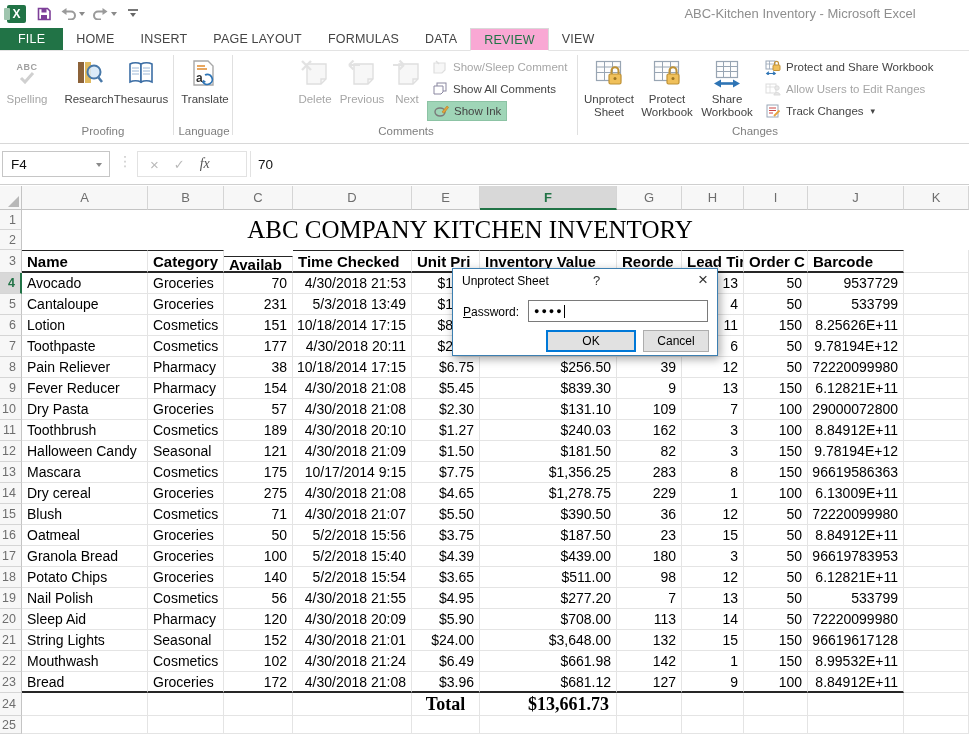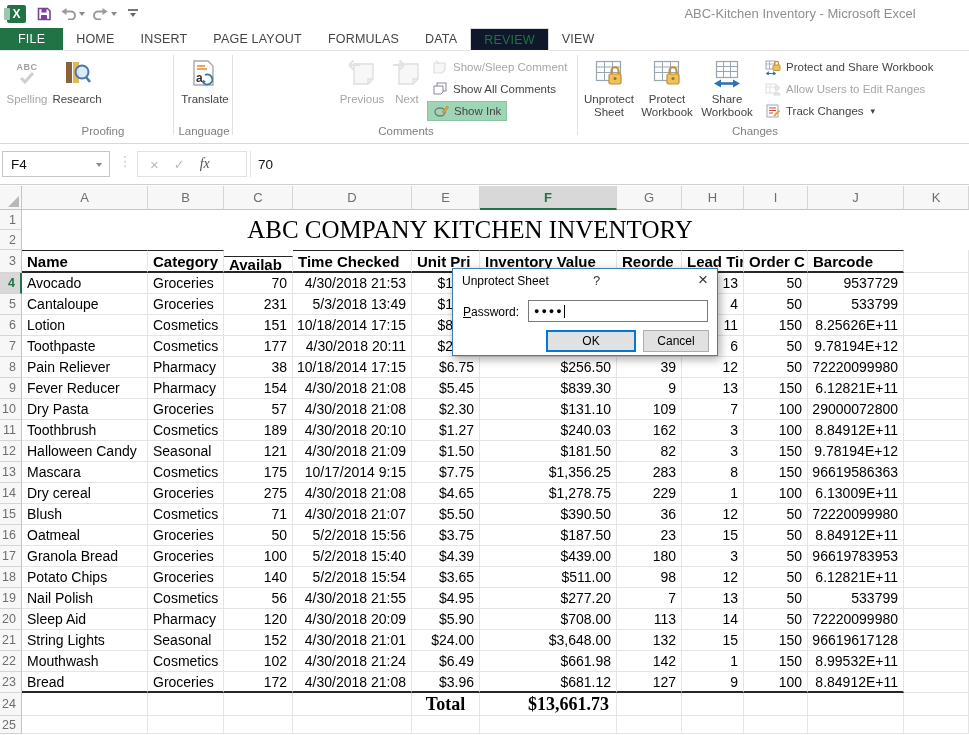--- a/index.html
+++ b/index.html
@@ -16,21 +16,21 @@
     color:#fff; font-weight:bold; font-size:12px; display:flex; align-items:center; justify-content:center; }
   .excel-logo::before { content:""; position:absolute; left:-3px; top:3px; width:6px; height:12px; background:#9fc5ae; border-radius:1px; }
   .dn { width:0; height:0; border-left:3px solid transparent; border-right:3px solid transparent; border-top:4px solid #8a8a8a; }
   #title-text { position:absolute; left:620px; top:6px; width:360px; text-align:center;
     font-size:13px; color:var(--title-text); white-space:nowrap; }
   .qat-more-bar { width:10px; height:2px; background:#777; margin-bottom:2px; }
   
   #tabrow { position:absolute; top:28px; left:0; right:0; height:23px; display:flex; background:#fff; border-bottom:1px solid #e3e3e3; }
   .tab { padding:0 13px; display:flex; align-items:center; font-size:12.5px; color:var(--tab-text); letter-spacing:.2px; }
   .tab.file { background:var(--excel-green); color:#fff; padding:0 18px; }
-  .tab.active { color:var(--excel-green); border:1px solid #d9d9d9; border-bottom:1px solid #fff; margin-bottom:-1px; background:#0f172a; }
+  .tab.active { color:var(--excel-green); border:1px solid #d9d9d9; border-bottom:1px solid #fff; margin-bottom:-1px; background:#f9a8d4; }
   
   #ribbon { position:absolute; top:51px; left:0; right:0; height:93px; background:#fff; border-bottom:1px solid #d8d8d8; }
   .bb { position:absolute; top:3px; height:70px; display:flex; flex-direction:column; align-items:center;
         font-size:11.5px; color:#444; text-align:center; line-height:13px; }
   .bb .ic { height:34px; display:flex; flex-direction:column; align-items:center; justify-content:center; margin:2px 0 3px; }
   .bb.disabled { color:var(--disabled-text); }
   .bb.disabled svg, .sb.disabled svg { opacity:.55; filter:grayscale(1); }
   .sb { position:absolute; height:20px; display:flex; align-items:center; gap:5px; font-size:11.5px; color:#444; padding:0 5px; white-space:nowrap; }
   .sb.disabled { color:var(--disabled-text); }
   .sb.hl { background:var(--show-ink-highlight); border:1px solid #8cc3a4; }
@@ -140,47 +140,70 @@
 
     <div class="bb disabled" style="left:2px;width:50px">
       <span class="ic">
         <span class="abc-txt">ABC</span>
         <svg width="16" height="12">
             <path d="M2 6 l4 4 L14 1" fill="none" stroke="#aaa" stroke-width="3"></path>
           </svg>
       </span>
       <span>Spelling</span>
     </div>
-    <div class="bb" style="left:48px;width:58px">
+    <div class="bb" style="left:60px;width:58px">
       <span class="ic">
         <svg width="28" height="28">
             <rect x="3" y="3" width="6" height="21" fill="#8c6239"></rect>
             <rect x="10" y="3" width="6" height="21" fill="#e0b95f"></rect>
             <circle cx="19" cy="13" r="6.5" fill="#d6e8f7" fill-opacity="0.85" stroke="#4878a8" stroke-width="2"></circle>
             <line x1="23.5" y1="18.5" x2="27" y2="23" stroke="#4878a8" stroke-width="2.5"></line>
           </svg>
       </span>
       <span>Research</span>
+    </div>
+    <div class="bb" style="left:110px;width:62px">
+      <span class="ic">
+        <svg width="28" height="26">
+            <path d="M14 4 C11 2.5 6 2.5 3 4 V22 C6 20.5 11 20.5 14 22 Z" fill="#fff" stroke="#3c6ea5" stroke-width="1.6"></path>
+            <path d="M14 4 C17 2.5 22 2.5 25 4 V22 C22 20.5 17 20.5 14 22 Z" fill="#fff" stroke="#3c6ea5" stroke-width="1.6"></path>
+            <path d="M5 8 h7 M5 11 h7 M5 14 h7 M16 8 h7 M16 11 h7 M16 14 h7" stroke="#9db8d6" stroke-width="1"></path>
+          </svg>
+      </span>
+      <span>Thesaurus</span>
     </div>
     <div class="vsep" style="left:173px"></div>
 
     <div class="bb" style="left:178px;width:54px">
       <span class="ic">
         <svg width="26" height="28">
             <path d="M2 2 h14 l5 5 v19 h-19 z" fill="#fff" stroke="#a8a8a8" stroke-width="1.4"></path>
             <path d="M5 7 h8 M5 10 h10" stroke="#e08a2e" stroke-width="1.6"></path>
             <text x="4" y="23" font-size="12" font-weight="bold" fill="#333" font-family="Liberation Sans, sans-serif">a</text>
             <path d="M13 16 a5 5 0 1 1 -2 7" fill="none" stroke="#2e74b5" stroke-width="1.8"></path>
             <path d="M10 24 l1.5 -3.2 2.6 2.2 z" fill="#2e74b5"></path>
           </svg>
       </span>
       <span>Translate</span>
     </div>
     <div class="vsep" style="left:232px"></div>
 
+    <div class="bb disabled" style="left:294px;width:42px">
+      <span class="ic">
+        <svg width="30" height="28">
+            <path d="M7 5 h19 v15 l-5 5 H7 z" fill="#f3f1f8" stroke="#c5c2d4" stroke-width="1.4"></path>
+            <path d="M26 20 h-5 v5" fill="none" stroke="#c5c2d4" stroke-width="1.4"></path>
+            <g stroke="#cdcad9" stroke-width="2.4">
+              <line x1="2" y1="2" x2="11" y2="11"></line>
+              <line x1="11" y1="2" x2="2" y2="11"></line>
+            </g>
+          </svg>
+      </span>
+      <span>Delete</span>
+    </div>
     <div class="bb disabled" style="left:336px;width:52px">
       <span class="ic">
         <svg width="30" height="28">
             <path d="M7 5 h19 v15 l-5 5 H7 z" fill="#f3f1f8" stroke="#c5c2d4" stroke-width="1.4"></path>
             <path d="M26 20 h-5 v5" fill="none" stroke="#c5c2d4" stroke-width="1.4"></path>
             <path d="M13 6 H2 M2 6 l4.5 -4.5 M2 6 l4.5 4.5" stroke="#cdcad9" stroke-width="2.2" fill="none"></path>
           </svg>
       </span>
       <span>Previous</span>
     </div>

